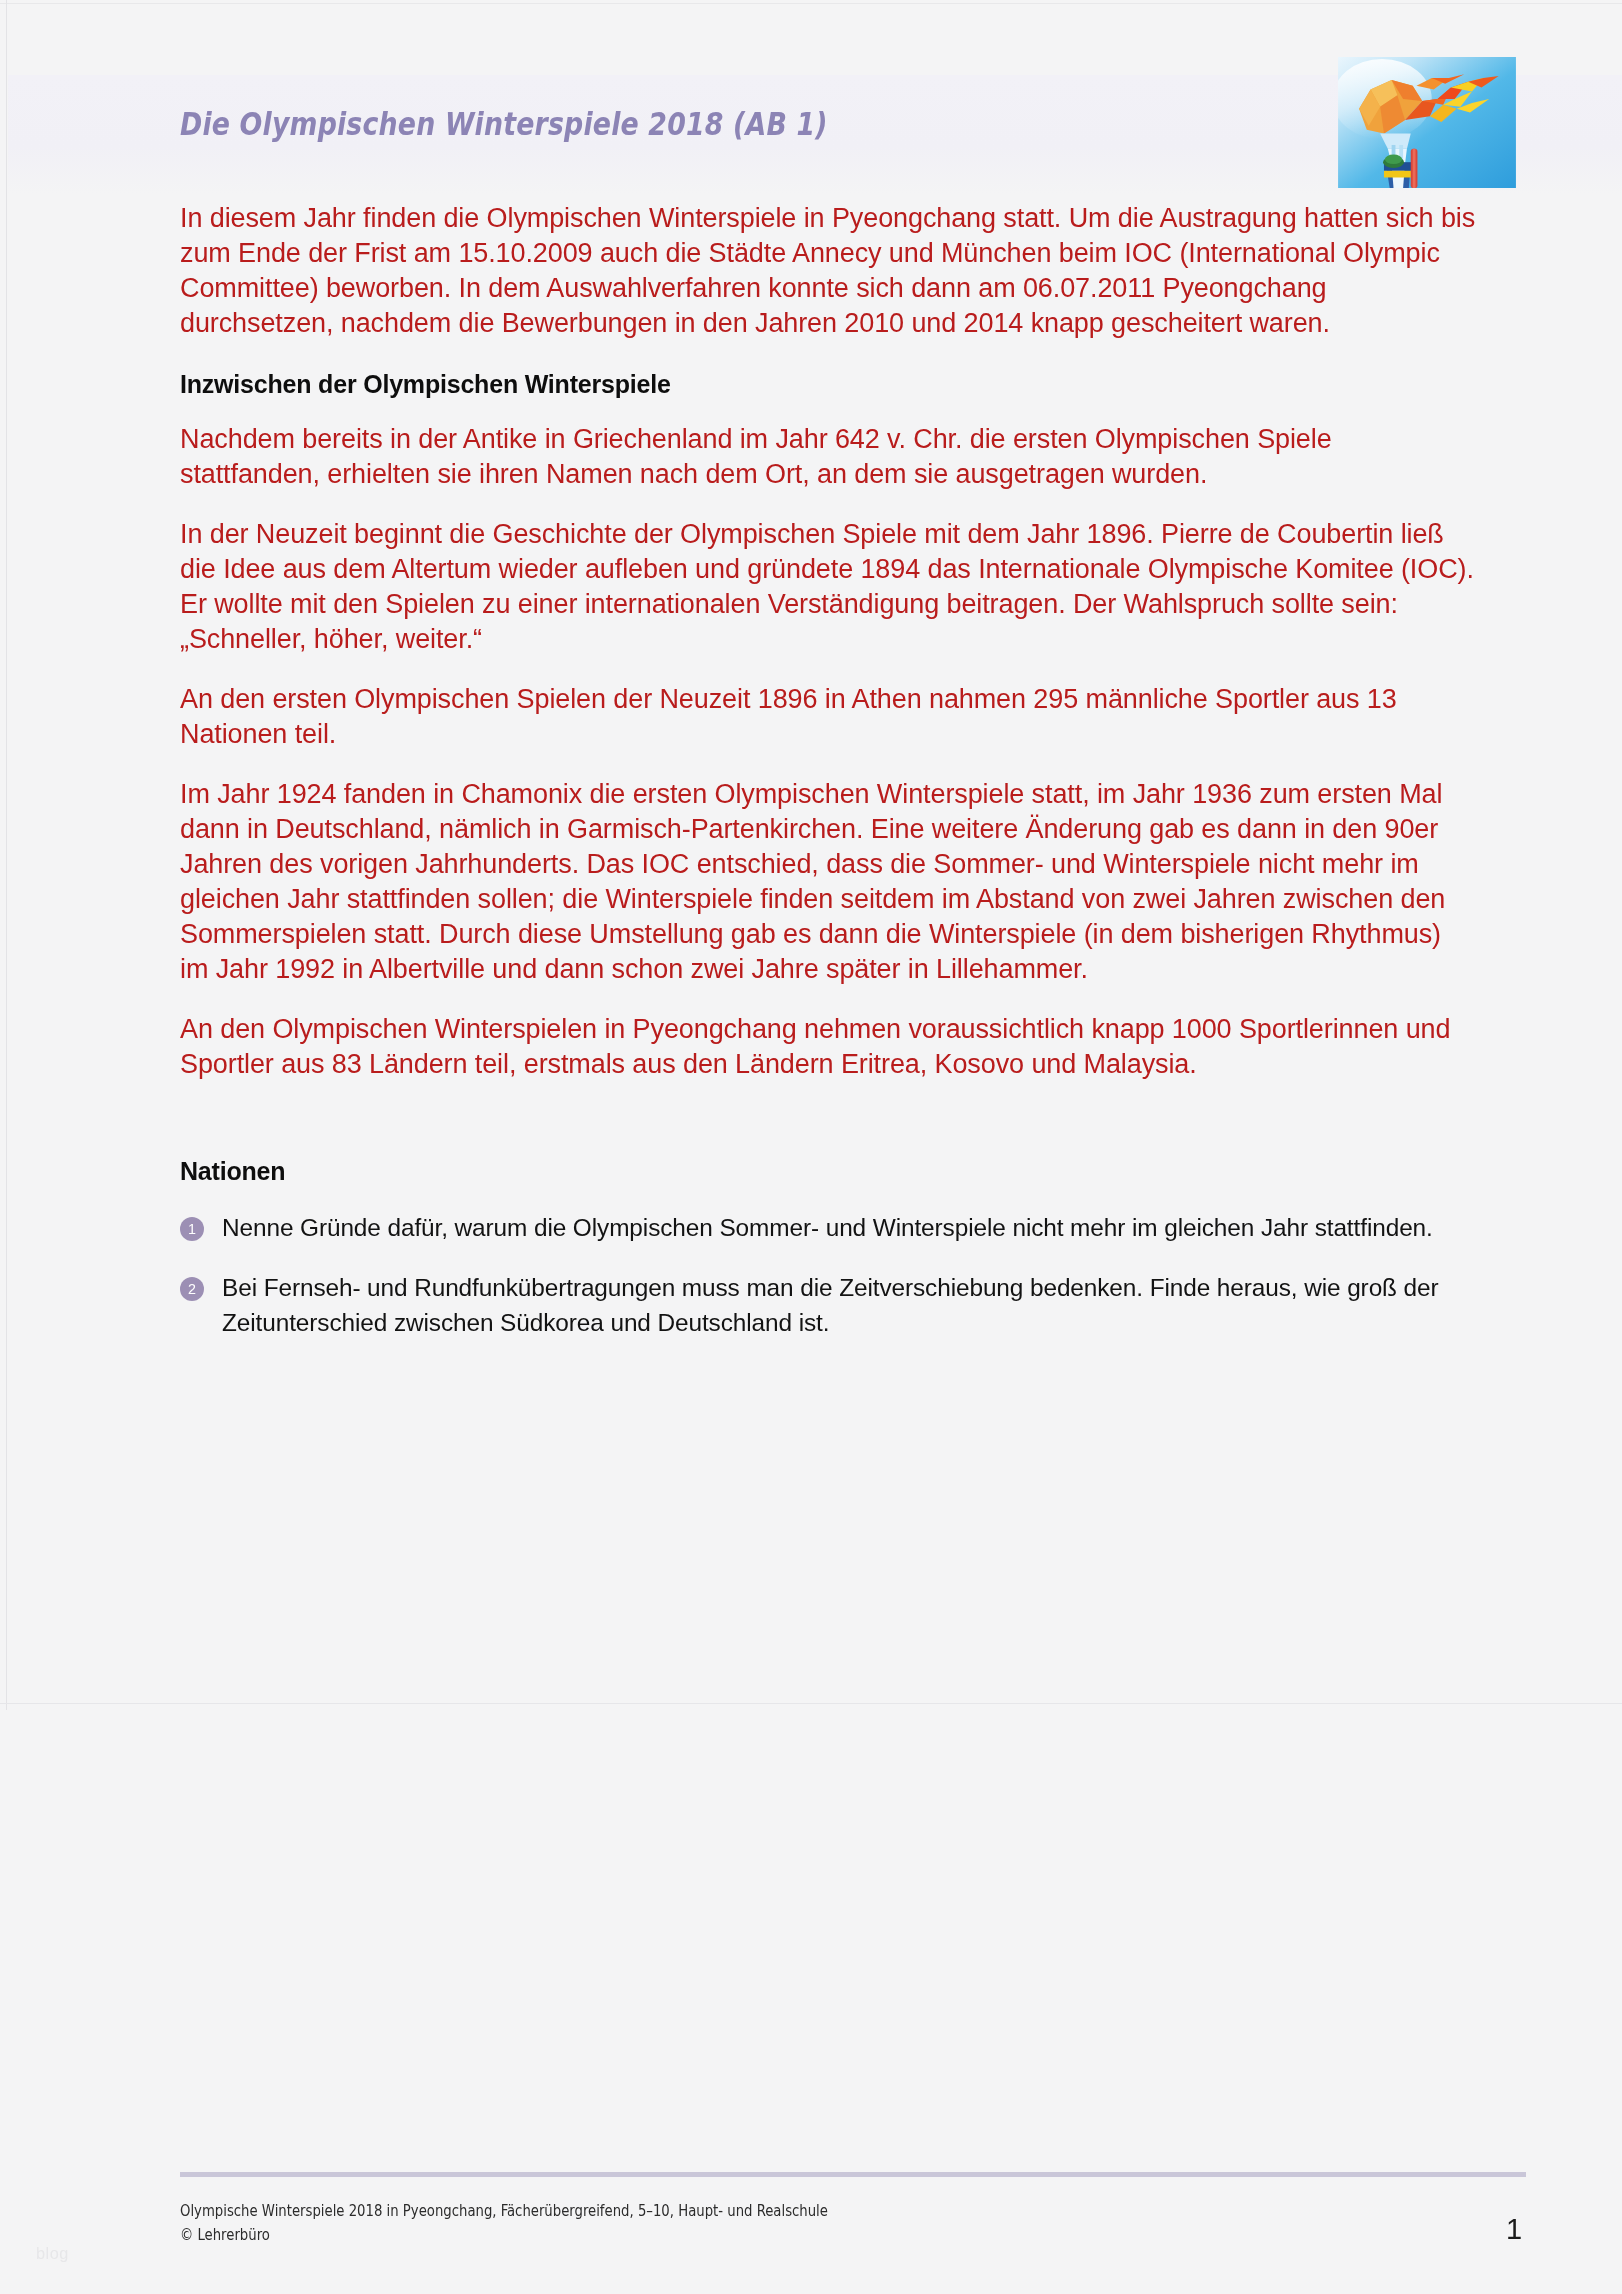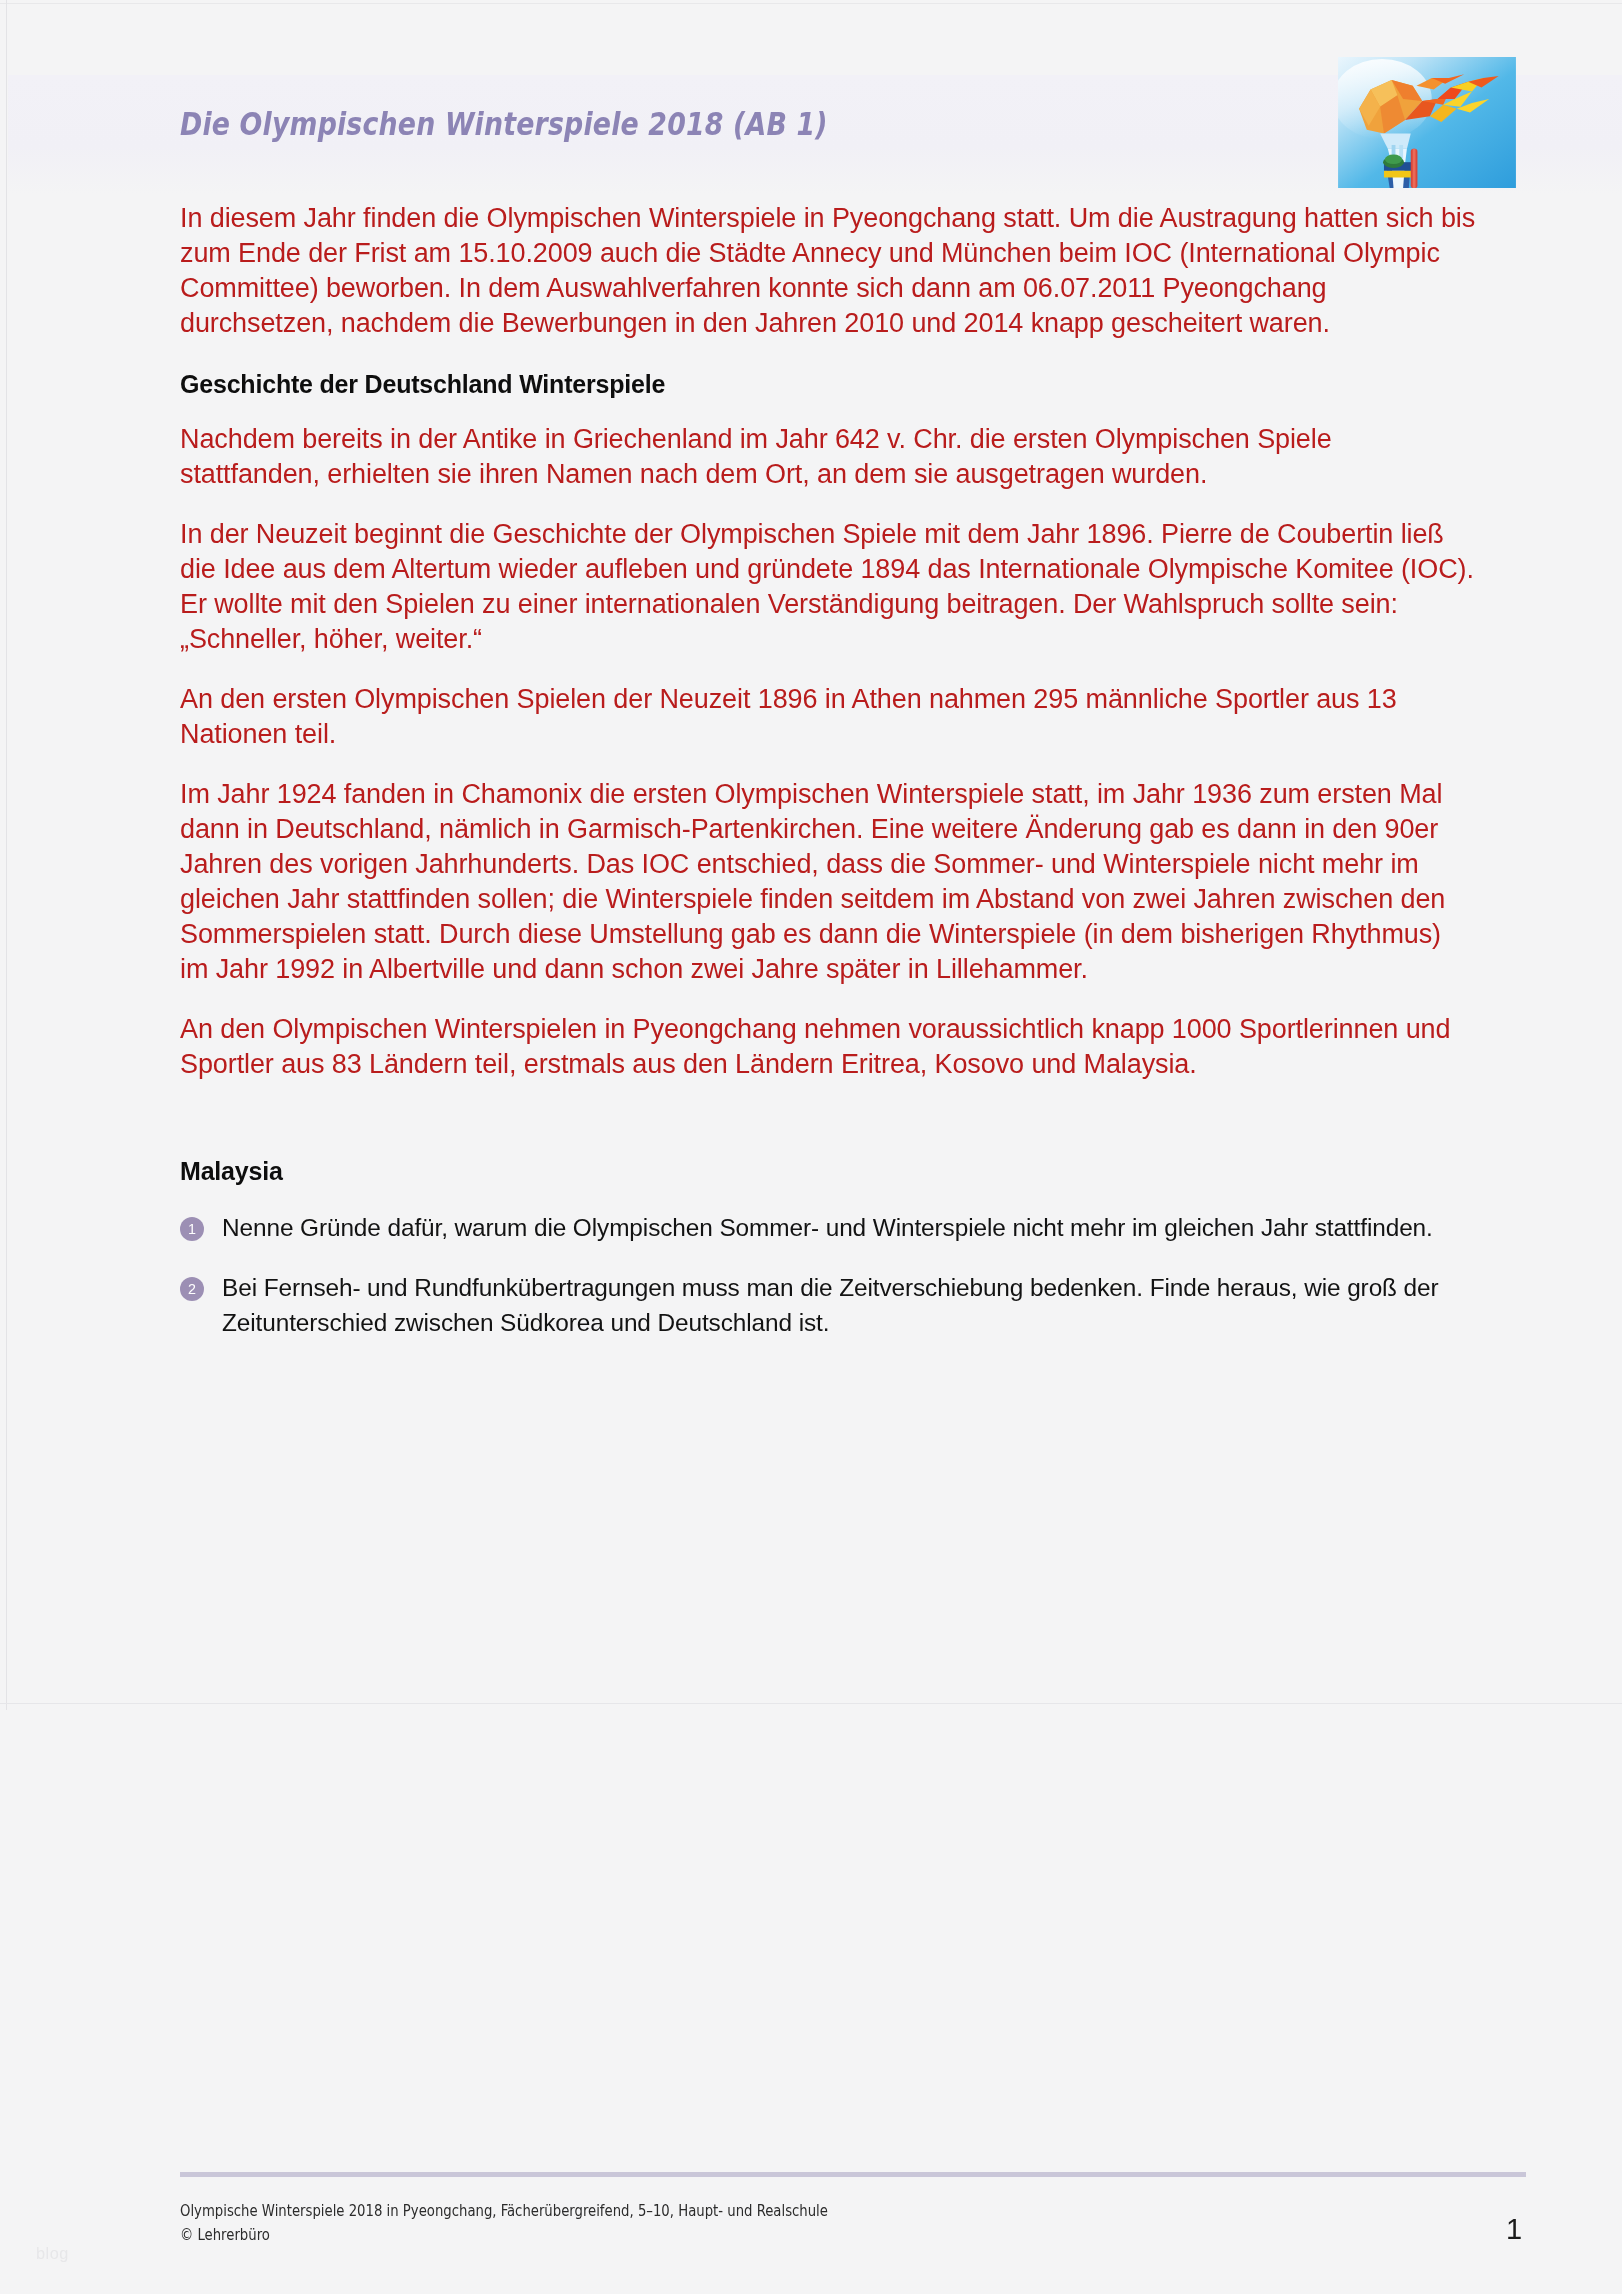--- a/index.html
+++ b/index.html
@@ -257,33 +257,33 @@
       <rect x="76" y="96" width="7" height="41" rx="3" fill="#d8473a"></rect>
       <rect x="78" y="96" width="3" height="41" fill="#ea6a58"></rect>
     </svg>
   </div>
 
   <div class="content">
 
     <p class="para">In diesem Jahr finden die Olympischen Winterspiele in Pyeongchang statt. Um die Austragung hatten sich bis zum Ende der Frist am 15.10.2009 auch die Städte Annecy und München beim IOC (International Olympic Committee) beworben. In dem Auswahlverfahren konnte sich dann am 06.07.2011 Pyeongchang durchsetzen, nachdem die Bewerbungen in den Jahren 2010 und 2014 knapp gescheitert waren.</p>
 
 
-    <h2 class="section-heading">Geschichte der Deutschland Winterspiele</h2>
+    <h2 class="section-heading">Inzwischen der Olympischen Winterspiele</h2>
 
     <p class="para">Nachdem bereits in der Antike in Griechenland im Jahr 642 v. Chr. die ersten Olympischen Spiele stattfanden, erhielten sie ihren Namen nach dem Ort, an dem sie ausgetragen wurden.</p>
 
     <p class="para">In der Neuzeit beginnt die Geschichte der Olympischen Spiele mit dem Jahr 1896. Pierre de Coubertin ließ die Idee aus dem Altertum wieder aufleben und gründete 1894 das Internationale Olympische Komitee (IOC). Er wollte mit den Spielen zu einer internationalen Verständigung beitragen. Der Wahlspruch sollte sein: „Schneller, höher, weiter.“</p>
 
     <p class="para">An den ersten Olympischen Spielen der Neuzeit 1896 in Athen nahmen 295 männliche Sportler aus 13 Nationen teil.</p>
 
     <p class="para">Im Jahr 1924 fanden in Chamonix die ersten Olympischen Winterspiele statt, im Jahr 1936 zum ersten Mal dann in Deutschland, nämlich in Garmisch-Partenkirchen. Eine weitere Änderung gab es dann in den 90er Jahren des vorigen Jahrhunderts. Das IOC entschied, dass die Sommer- und Winterspiele nicht mehr im gleichen Jahr stattfinden sollen; die Winterspiele finden seitdem im Abstand von zwei Jahren zwischen den Sommerspielen statt. Durch diese Umstellung gab es dann die Winterspiele (in dem bisherigen Rhythmus) im Jahr 1992 in Albertville und dann schon zwei Jahre später in Lillehammer.</p>
 
     <p class="para">An den Olympischen Winterspielen in Pyeongchang nehmen voraussichtlich knapp 1000 Sportlerinnen und Sportler aus 83 Ländern teil, erstmals aus den Ländern Eritrea, Kosovo und Malaysia.</p>
 
-    <h2 class="tasks-heading">Malaysia</h2>
+    <h2 class="tasks-heading">Nationen</h2>
 
     <ol class="tasks">
       <li>
         <span class="bullet">1</span>
         <span class="task-text">Nenne Gründe dafür, warum die Olympischen Sommer- und Winterspiele nicht mehr im gleichen Jahr stattfinden.</span>
       </li>
       <li>
         <span class="bullet">2</span>
         <span class="task-text">Bei Fernseh- und Rundfunkübertragungen muss man die Zeitverschiebung bedenken. Finde heraus, wie groß der Zeitunterschied zwischen Südkorea und Deutschland ist.</span>
       </li>

